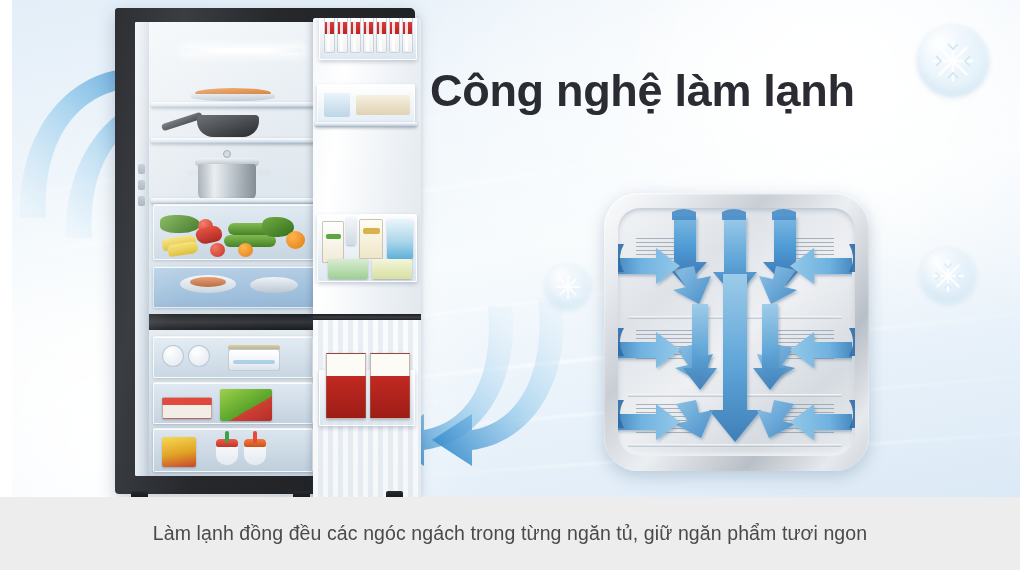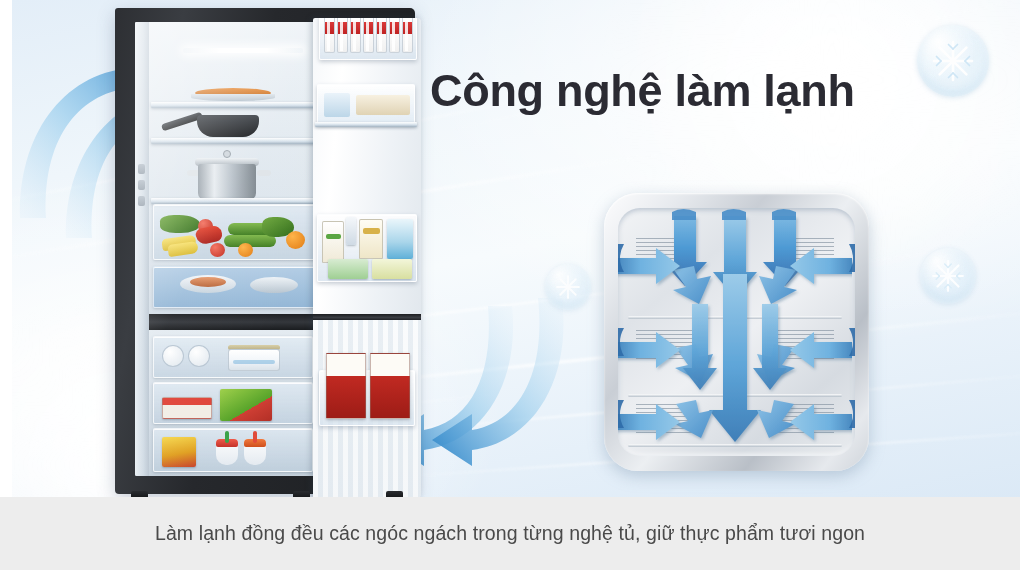--- a/index.html
+++ b/index.html
@@ -610,16 +610,16 @@
           <path d="M26 120 q8 14 0 28 h-14 q8 -14 0 -28 Z" fill="#2f6ca8" opacity="0.9"></path>
           <path d="M26 192 q8 14 0 28 h-14 q8 -14 0 -28 Z" fill="#2f6ca8" opacity="0.9"></path>
         </svg>
 
       </div>
     </div>
 
   </div>
 
   <div class="caption-bar">
-    <div class="caption-text">Làm lạnh đồng đều các ngóc ngách trong từng nghệ tủ, giữ thực phẩm tươi ngon</div>
+    <div class="caption-text">Làm lạnh đồng đều các ngóc ngách trong từng ngăn tủ, giữ ngăn phẩm tươi ngon</div>
   </div>
 
 </div>
 
 </body></html>

